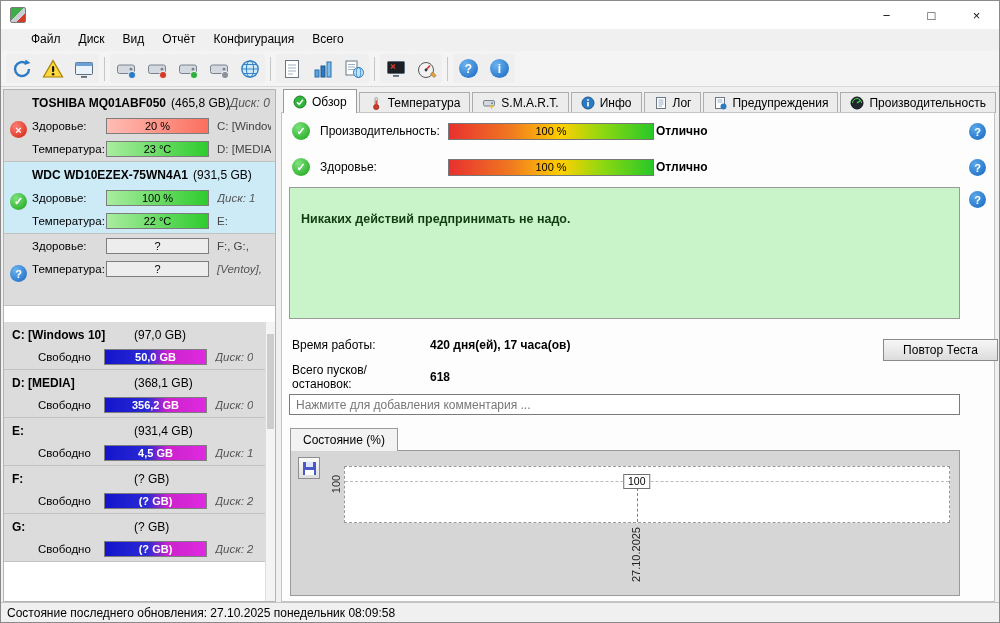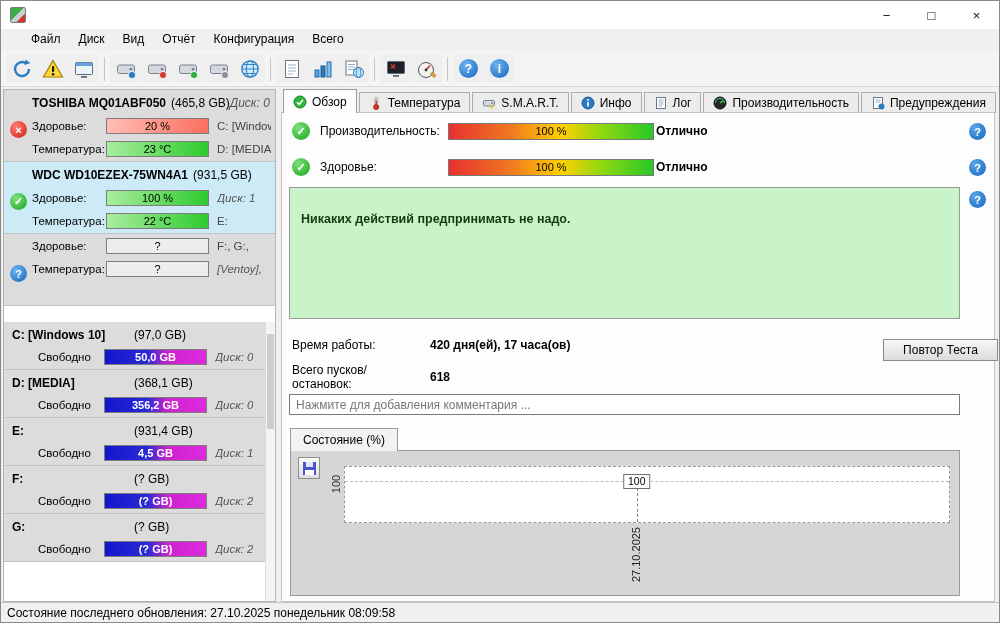--- a/index.html
+++ b/index.html
@@ -414,33 +414,33 @@
       </div>
       <div class="tab">
         <svg width="14" height="14" viewBox="0 0 14 14">
             <rect x="2.5" y="1.5" width="9" height="11" fill="#fff" stroke="#6b7686"></rect>
             <path d="M4.5 4h5M4.5 6h5M4.5 8h5M4.5 10h3.5" stroke="#8fa6c0" stroke-width="0.9"></path>
           </svg>
         <span>Лог</span>
       </div>
       <div class="tab">
         <svg width="14" height="14" viewBox="0 0 14 14">
+            <rect x="2.5" y="1.5" width="9" height="11" fill="#fff" stroke="#6b7686"></rect>
+            <path d="M4.5 4h5M4.5 6h5" stroke="#8fa6c0" stroke-width="0.9"></path>
+            <circle cx="10.5" cy="10.5" r="3" fill="#2b7bc4"></circle>
+          </svg>
+        <span>Предупреждения</span>
+      </div>
+      <div class="tab">
+        <svg width="14" height="14" viewBox="0 0 14 14">
             <circle cx="7" cy="7" r="6" fill="#20262e" stroke="#0e1216"></circle>
             <path d="M7 7 10.5 4.5" stroke="#4ad34a" stroke-width="1.4"></path>
             <path d="M2.5 7a4.5 4.5 0 0 1 9 0" fill="none" stroke="#4ad34a" stroke-width="1"></path>
           </svg>
         <span>Производительность</span>
-      </div>
-      <div class="tab">
-        <svg width="14" height="14" viewBox="0 0 14 14">
-            <rect x="2.5" y="1.5" width="9" height="11" fill="#fff" stroke="#6b7686"></rect>
-            <path d="M4.5 4h5M4.5 6h5" stroke="#8fa6c0" stroke-width="0.9"></path>
-            <circle cx="10.5" cy="10.5" r="3" fill="#2b7bc4"></circle>
-          </svg>
-        <span>Предупреждения</span>
       </div>
     </div>
 
     <div class="content">
 
       <div class="ov-row r1">
         <span class="ov-check">✓</span>
         <span class="ov-label">Производительность:</span>
         <span class="big-bar">100 %</span>
         <span class="rating">Отлично</span>

